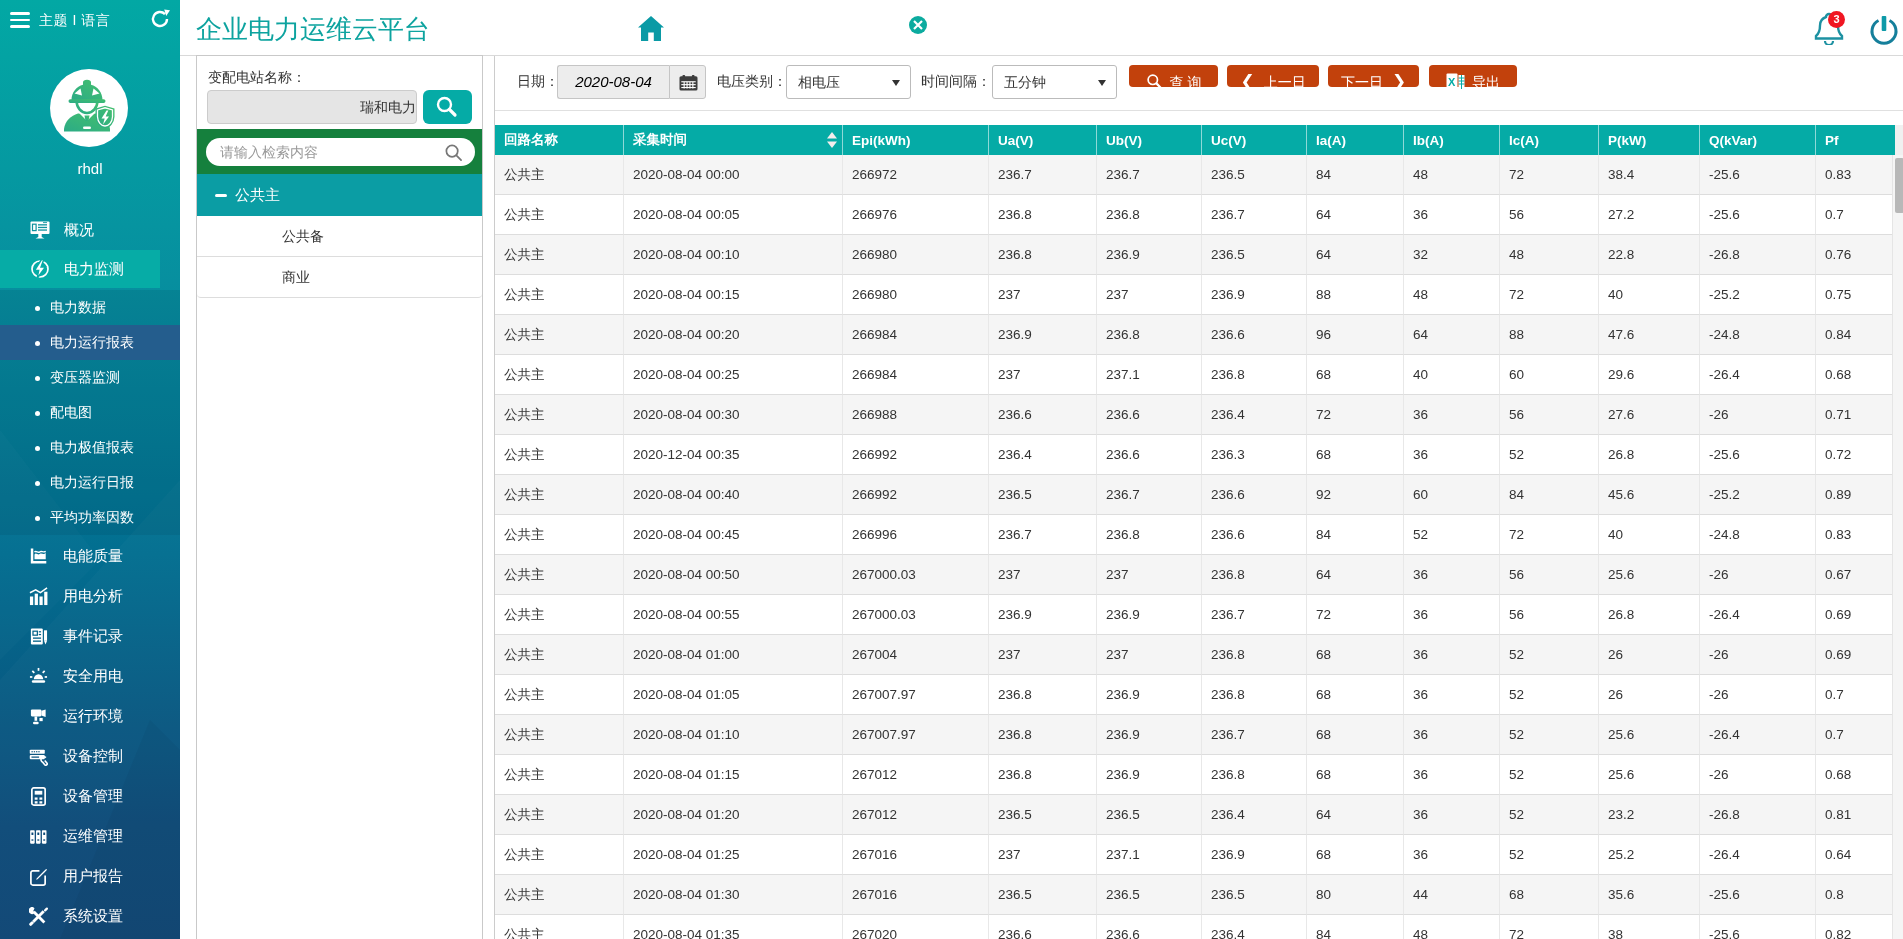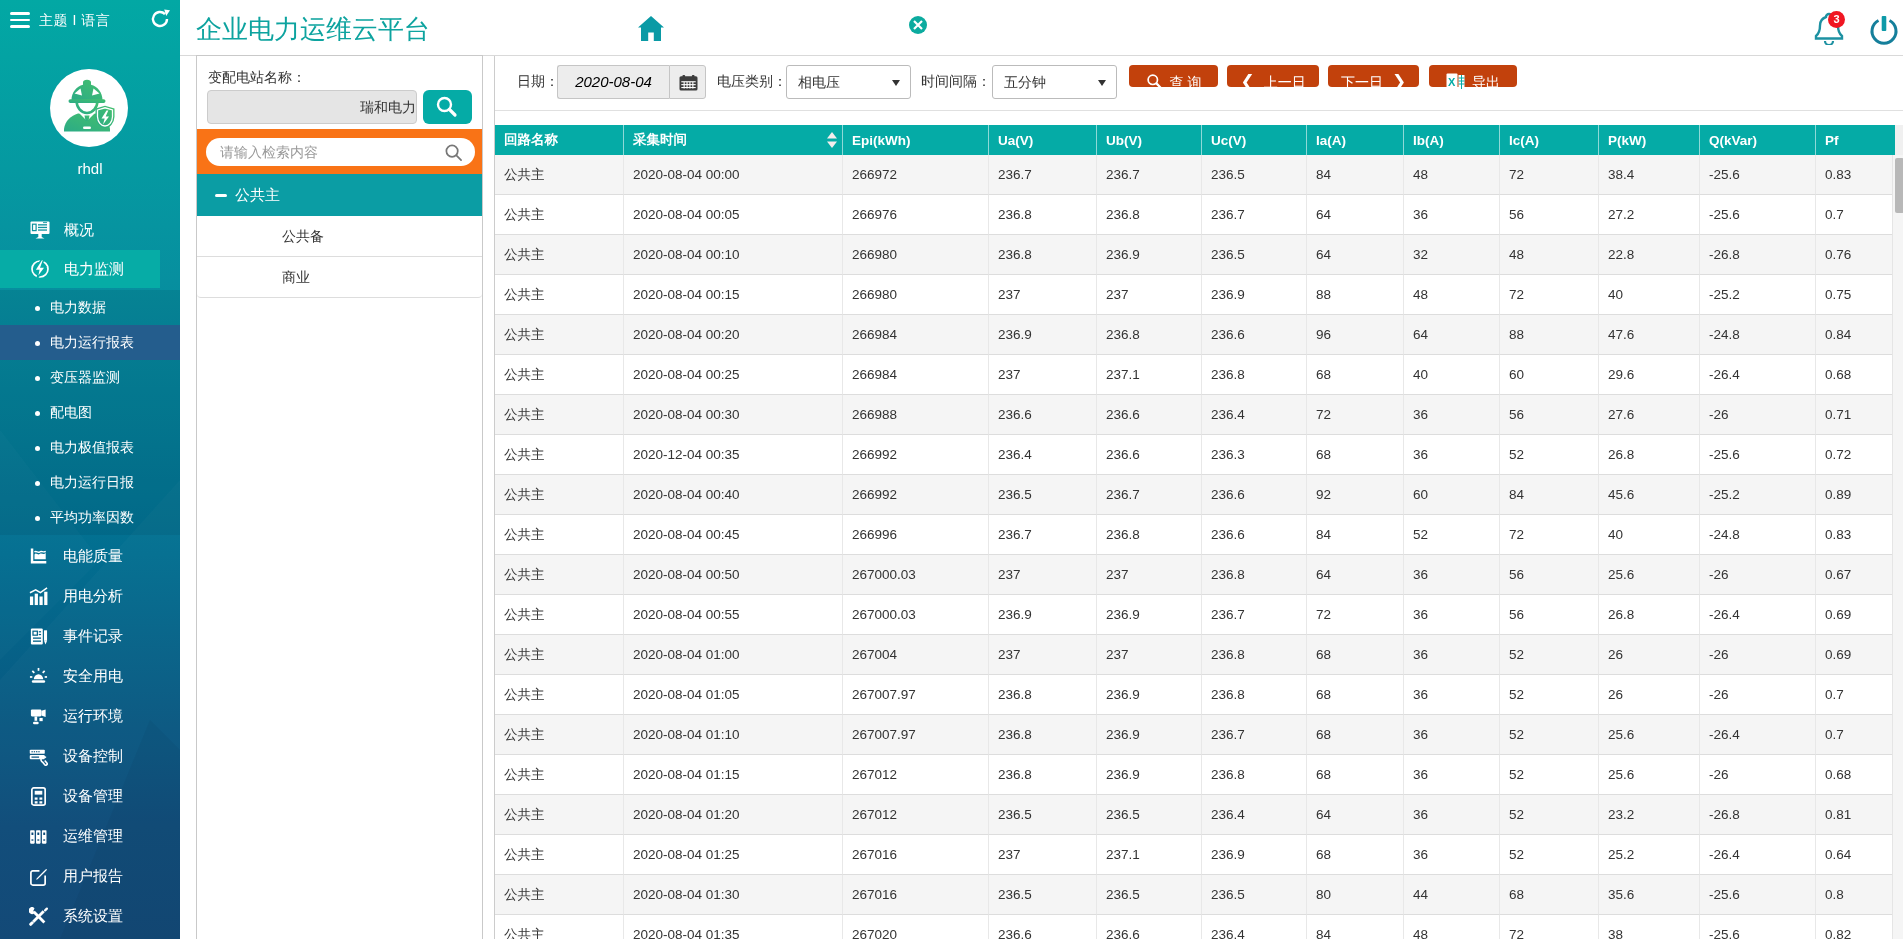--- a/index.html
+++ b/index.html
@@ -52,21 +52,21 @@
 #power { position:absolute; left:1688px; top:14px; }
 
 
 #treepanel { position:absolute; left:196px; top:55px; width:287px; height:884px; background:#fff;
   border:1px solid #c9c9c9; border-bottom:none; }
 #tp-label { position:absolute; left:11px; top:13px; font-size:14px; color:#333; }
 #tp-input { position:absolute; left:10px; top:34px; width:210px; height:34px; border:1px solid #ccc; border-radius:4px;
   font-size:14px; color:#333; line-height:32px; padding-left:10px; background:#e5e5e5;text-align:right; }
 #tp-btn { position:absolute; left:226px; top:34px; width:49px; height:34px; background:#05aba6; border-radius:6px; }
 #tp-btn svg { position:absolute; left:12px; top:5px; }
-#tp-strip { position:absolute; left:0; top:73px; width:285px; height:45px; background:#f97316; }
+#tp-strip { position:absolute; left:0; top:73px; width:285px; height:45px; background:#15803d; }
 #tp-search { position:absolute; left:9px; top:9px; width:269px; height:28px; background:#fff; border-radius:14px;
   font-size:14px; color:#999; line-height:28px; padding-left:14px; }
 #tp-search svg { position:absolute; right:12px; top:5px; }
 #tree { position:absolute; left:0px; top:118px; width:285px; }
 #tree-root { position:relative; width:285px; height:42px; background:#0b9da4; color:#fff; font-size:15px; line-height:42px; }
 #tree-root .minus { position:absolute; left:18px; top:19.5px; width:12px; height:3.5px; background:#fff; border-radius:2px; }
 #tree-root .rt { position:absolute; left:38px; }
 .tree-leaf { position:relative; width:285px; height:41px; line-height:41px; font-size:14px; color:#333;
   border-bottom:1px solid #ddd; background:#fff; }
 .tree-leaf .lt { position:absolute; left:57px;margin-left:28px; }

